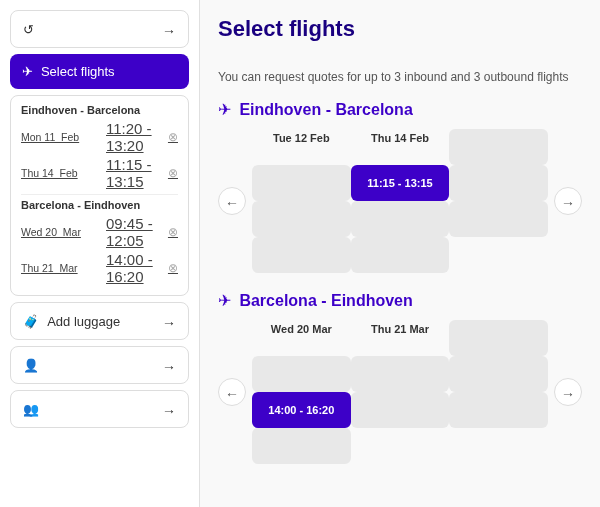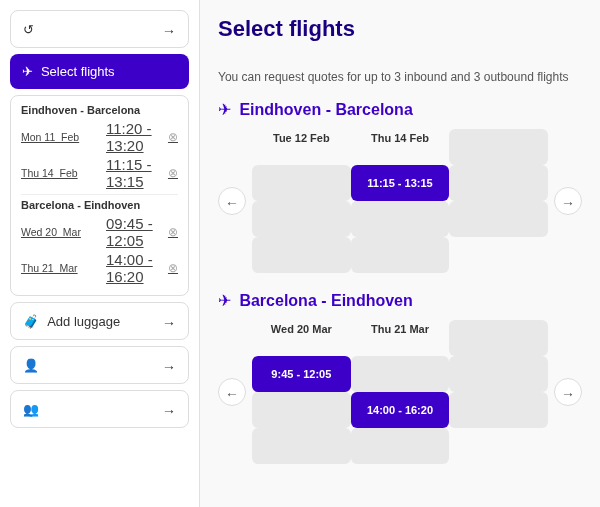--- a/index.html
+++ b/index.html
@@ -329,21 +329,20 @@
     </div>
 
     <div class="calendar-wrapper">
       <button class="nav-btn">←</button>
       <div class="calendar-grid">
 
         <div class="col-header">Wed 20 Mar</div>
         <div class="col-header">Thu 21 Mar</div>
 
         <div class="flight-slot empty"></div>
-        <div class="flight-slot selected">9:45 - 12:05</div>
         <div class="flight-slot empty"></div>
 
         <div class="flight-slot empty"></div>
         <div class="flight-slot empty"></div>
         <div class="flight-slot selected">14:00 - 16:20</div>
 
         <div class="flight-slot empty"></div>
         <div class="flight-slot empty"></div>
         <div class="flight-slot empty"></div>
       </div>

